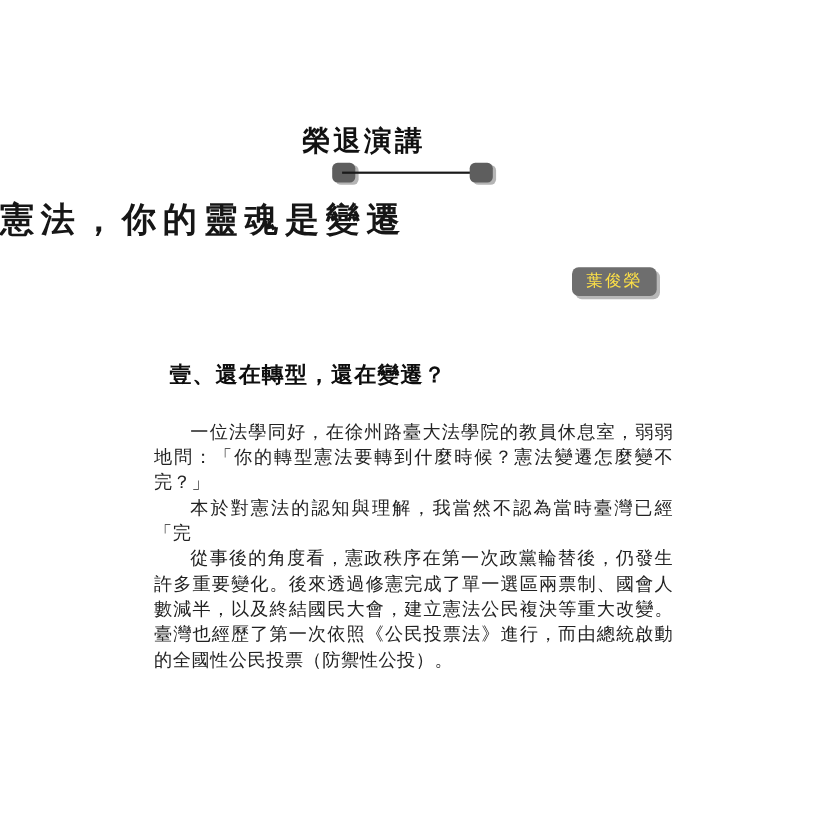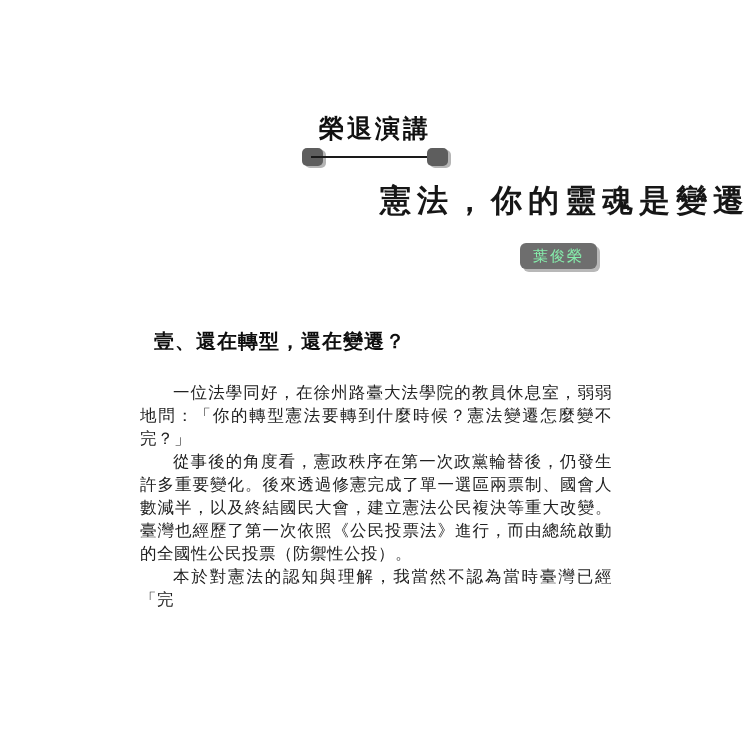--- a/index.html
+++ b/index.html
@@ -8,21 +8,21 @@
     width:750px;height:750px;
     background:#ffffff;
     box-sizing:border-box;
     padding-top:114px;
     font-family:"Liberation Serif", serif;
     color:#1c1c1c;
     overflow:hidden;
   }
   
   .category-wrap{
-    width:200px;margin:0 auto;text-align:center;
+    width:200px;margin:0 auto;text-align:left;
   }
   .category-label{
     display:block;
     font-family:"Liberation Serif", serif;
     font-weight:bold;
     font-size:25px;
     line-height:30px;
     letter-spacing:3px;
     color:#111111;
   }
@@ -38,39 +38,39 @@
   .rule-sq{
     position:absolute;top:1px;width:21px;height:18px;
     background:#5e5e5e;border-radius:5px;
     box-shadow:3px 2px 0 #b5b5b5;
   }
   .rule-sq.left{left:0;}
   .rule-sq.right{right:0;}
   
   .main-title{
     margin:16px 0 0 0;
-    text-align:right;
+    text-align:left;
     font-family:"DejaVu Serif", serif;
     font-weight:bold;
     font-size:31px;
     line-height:34px;
     letter-spacing:6px;
     color:#161616;
   }
   
   .author-row{
     text-align:right;
     padding-right:153px;
     margin-top:26px;
     height:27px;
   }
   .author-badge{
     display:inline-block;
     background:#6e6e6e;
-    color:#86efac;
+    color:#fde047;
     font-family:"Liberation Sans", sans-serif;
     font-size:15px;
     line-height:19px;
     letter-spacing:2px;
     padding:3px 13px 4px 13px;
     border-radius:6px;
     box-shadow:3px 3px 0 #b8b8b8;
   }
   
   .section-heading{
@@ -116,17 +116,17 @@
   <h1 class="main-title">憲法，你的靈魂是變遷</h1>
 
   <div class="author-row">
     <span class="author-badge">葉俊榮</span>
   </div>
 
   <h2 class="section-heading">壹、還在轉型，還在變遷？</h2>
 
   <div class="body-text">
     <p>一位法學同好，在徐州路臺大法學院的教員休息室，弱弱地問：「你的轉型憲法要轉到什麼時候？憲法變遷怎麼變不完？」</p>
+    <p>本於對憲法的認知與理解，我當然不認為當時臺灣已經「完</p>
     <p>從事後的角度看，憲政秩序在第一次政黨輪替後，仍發生許多重要變化。後來透過修憲完成了單一選區兩票制、國會人數減半，以及終結國民大會，建立憲法公民複決等重大改變。臺灣也經歷了第一次依照《公民投票法》進行，而由總統啟動的全國性公民投票（防禦性公投）。</p>
-    <p>本於對憲法的認知與理解，我當然不認為當時臺灣已經「完</p>
   </div>
 
 </div>
 
 </body></html>

